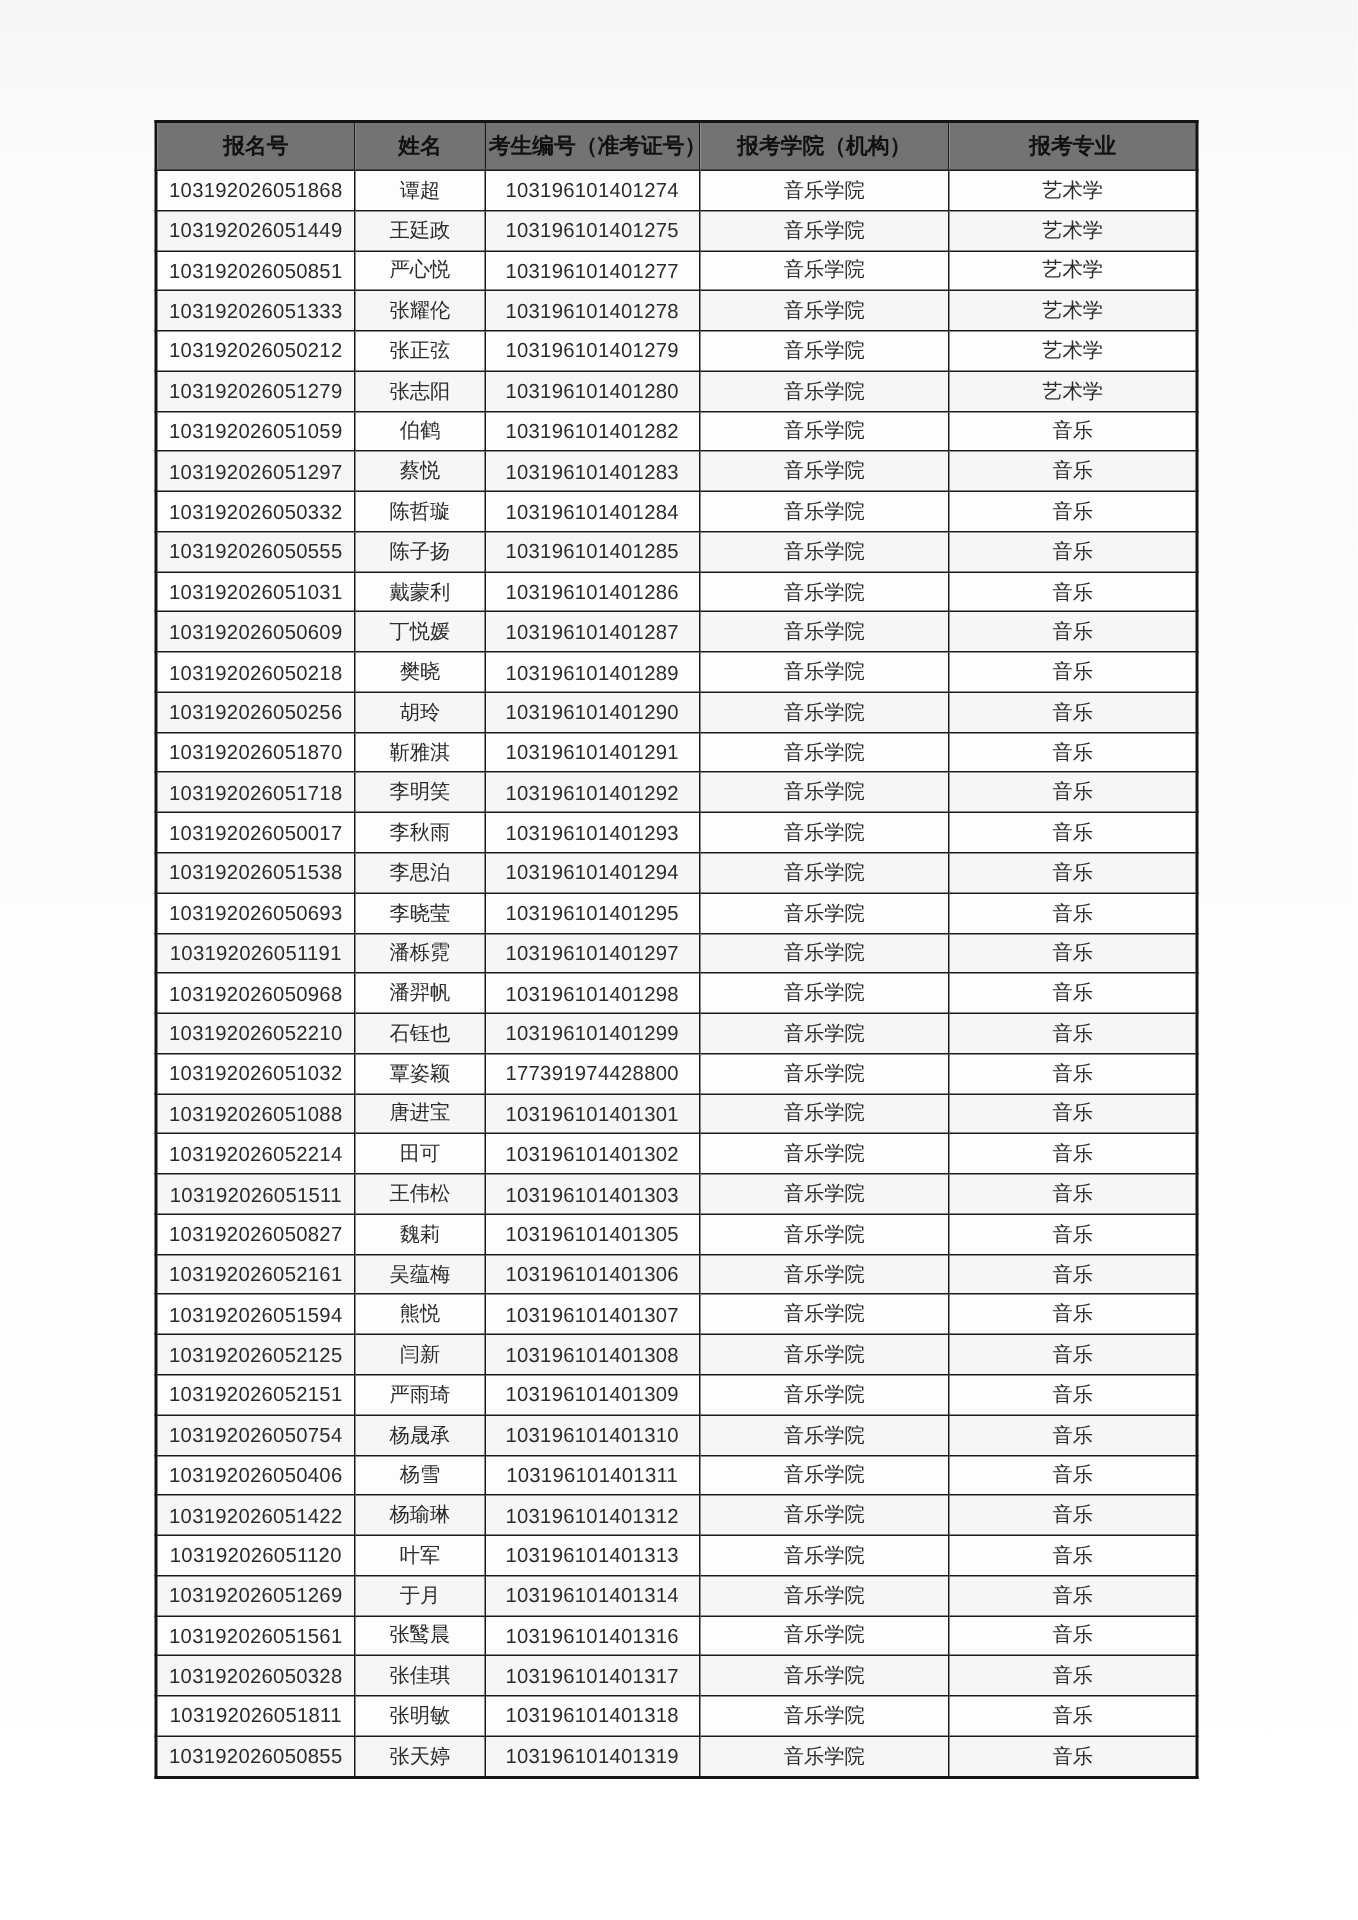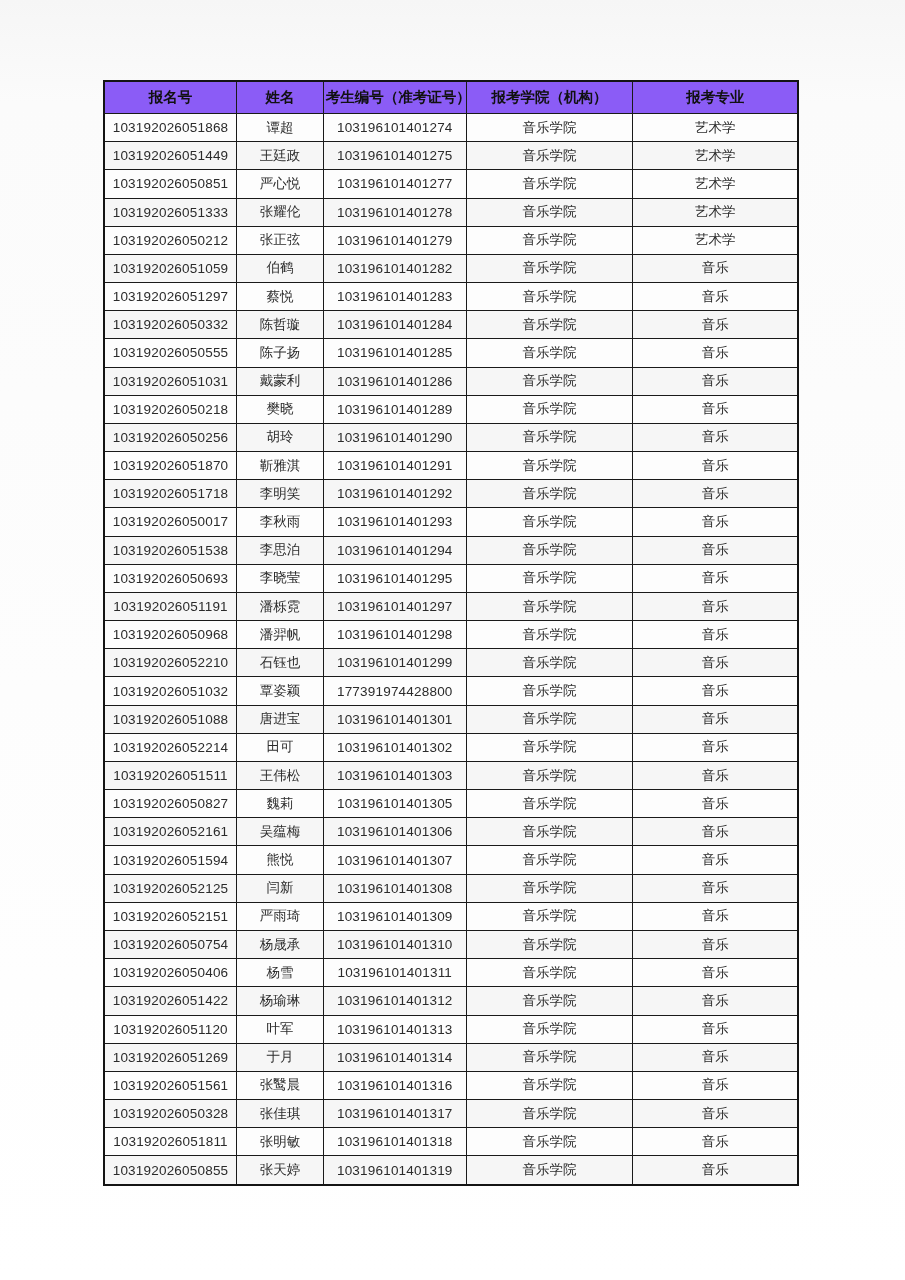--- a/index.html
+++ b/index.html
@@ -36,21 +36,21 @@
     vertical-align: middle;
     padding: 0 2px;
     white-space: nowrap;
     overflow: hidden;
   }
   table.roster th {
     height: 31px;
     font-size: 14.5px;
     font-weight: bold;
     color: #111111;
-    background: #8b5cf6;
+    background: #737373;
   }
   table.roster td {
     font-size: 13.5px;
     color: #2b2b2b;
     font-weight: 500;
   }
   table.roster td.num {
     letter-spacing: 0.2px;
     font-size: 13.5px;
   }
@@ -112,20 +112,27 @@
           <td>艺术学</td>
         </tr>
         <tr>
           <td class="num">103192026050212</td>
           <td>张正弦</td>
           <td class="num">103196101401279</td>
           <td>音乐学院</td>
           <td>艺术学</td>
         </tr>
         <tr>
+          <td class="num">103192026051279</td>
+          <td>张志阳</td>
+          <td class="num">103196101401280</td>
+          <td>音乐学院</td>
+          <td>艺术学</td>
+        </tr>
+        <tr>
           <td class="num">103192026051059</td>
           <td>伯鹤</td>
           <td class="num">103196101401282</td>
           <td>音乐学院</td>
           <td>音乐</td>
         </tr>
         <tr>
           <td class="num">103192026051297</td>
           <td>蔡悦</td>
           <td class="num">103196101401283</td>
@@ -143,20 +150,27 @@
           <td class="num">103192026050555</td>
           <td>陈子扬</td>
           <td class="num">103196101401285</td>
           <td>音乐学院</td>
           <td>音乐</td>
         </tr>
         <tr>
           <td class="num">103192026051031</td>
           <td>戴蒙利</td>
           <td class="num">103196101401286</td>
+          <td>音乐学院</td>
+          <td>音乐</td>
+        </tr>
+        <tr>
+          <td class="num">103192026050609</td>
+          <td>丁悦媛</td>
+          <td class="num">103196101401287</td>
           <td>音乐学院</td>
           <td>音乐</td>
         </tr>
         <tr>
           <td class="num">103192026050218</td>
           <td>樊晓</td>
           <td class="num">103196101401289</td>
           <td>音乐学院</td>
           <td>音乐</td>
         </tr>

